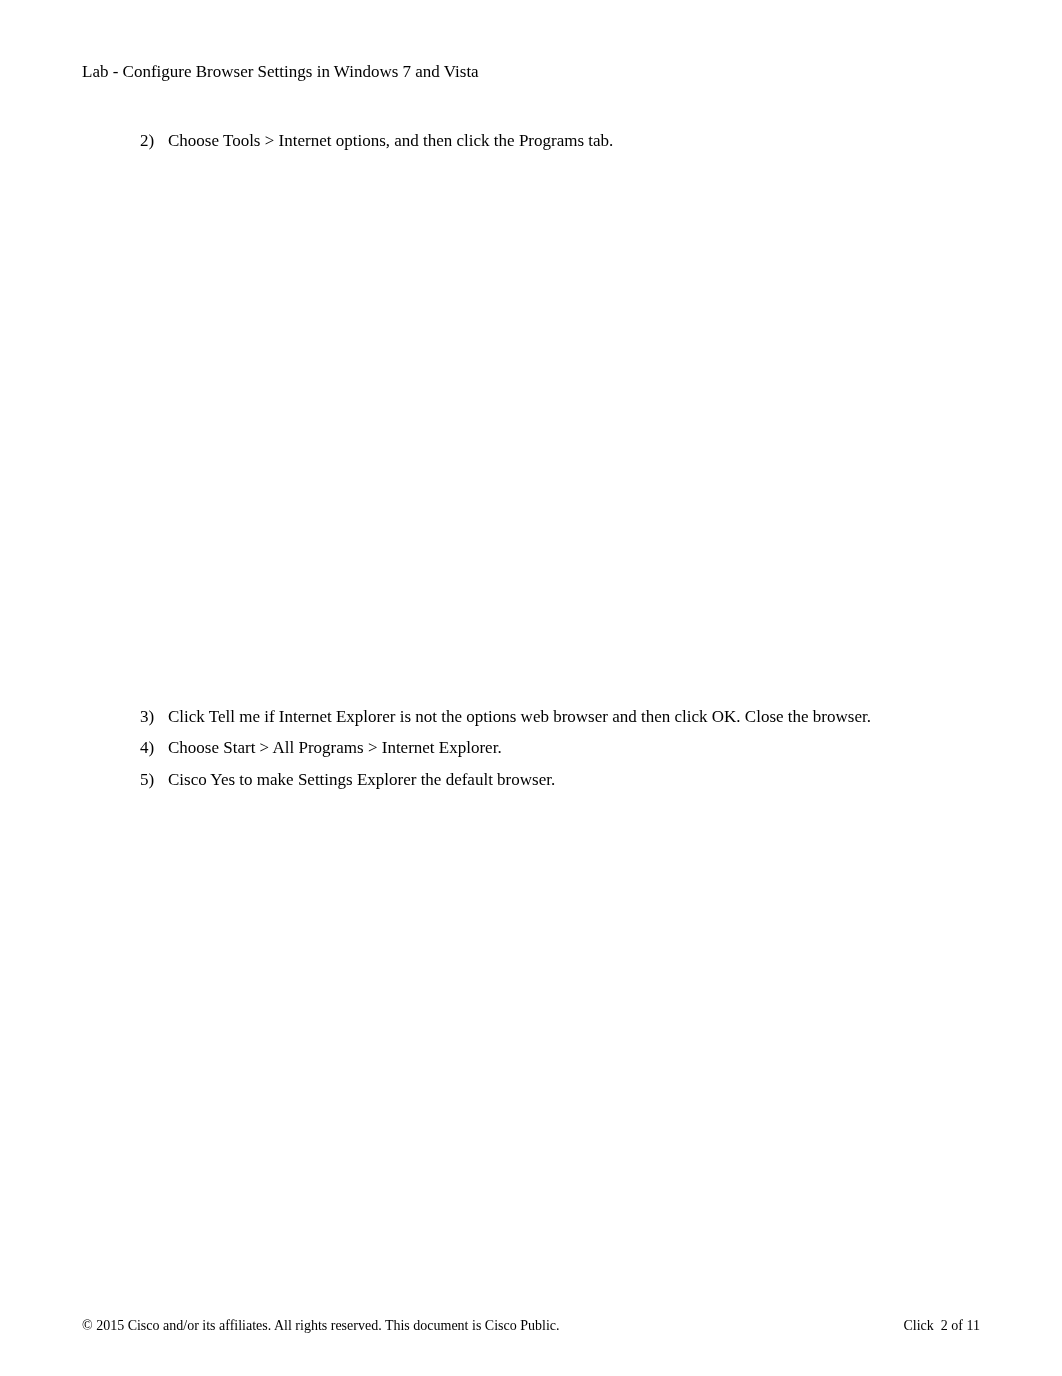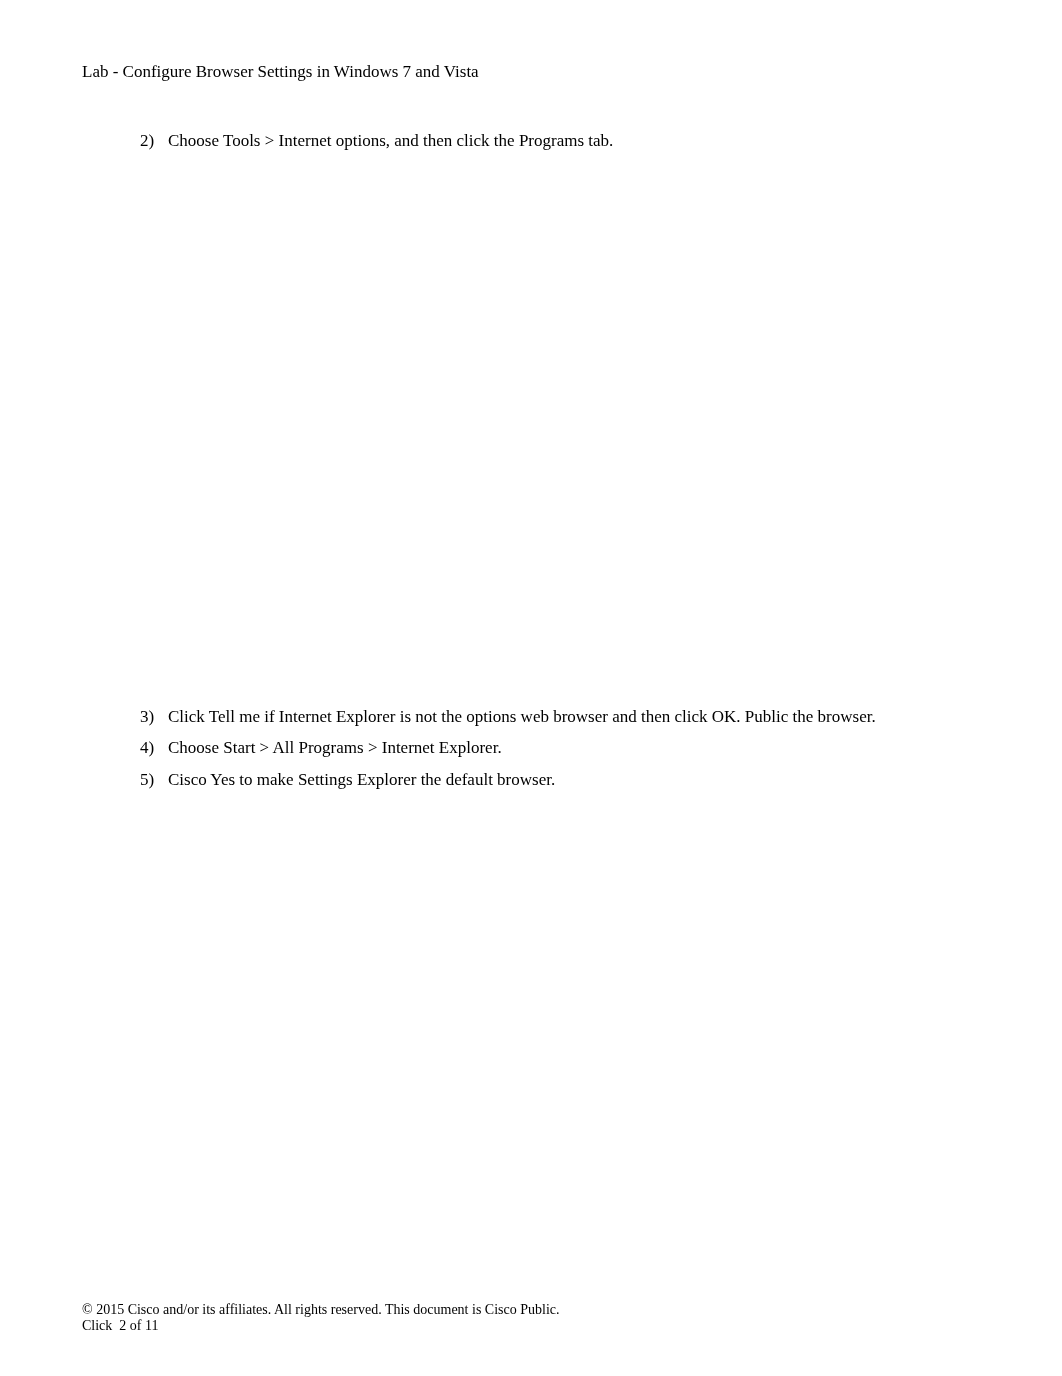--- a/index.html
+++ b/index.html
@@ -46,21 +46,20 @@
     }
     .footer {
       position: absolute;
       bottom: 42px;
       left: 82px;
       right: 82px;
       display: flex;
       justify-content: space-between;
       font-size: 14px;
       color: #000000;
-      flex-direction: column;
     }
     .footer-right {
       white-space: pre;
     }
   </style>
 </head>
 <body>
 
 <div class="page">
 
@@ -73,21 +72,21 @@
       <div class="step-body">
         <span>Choose   </span><span>Tools &gt; Internet options</span><span>, and then click the   </span><span>Programs</span><span>   tab.</span>
       </div>
     </div>
 
     <div class="spacer-large"></div>
 
     <div class="step">
       <div class="step-num">3)</div>
       <div class="step-body">
-        <span>Click   </span><span>Tell me if Internet Explorer is not the options web browser</span><span>   and then click   </span><span>OK</span><span>. Public the browser.</span>
+        <span>Click   </span><span>Tell me if Internet Explorer is not the options web browser</span><span>   and then click   </span><span>OK</span><span>. Close the browser.</span>
       </div>
     </div>
 
     <div class="step">
       <div class="step-num">4)</div>
       <div class="step-body">
         <span>Choose   </span><span>Start &gt; All Programs &gt; Internet Explorer</span><span>.</span>
       </div>
     </div>
 

